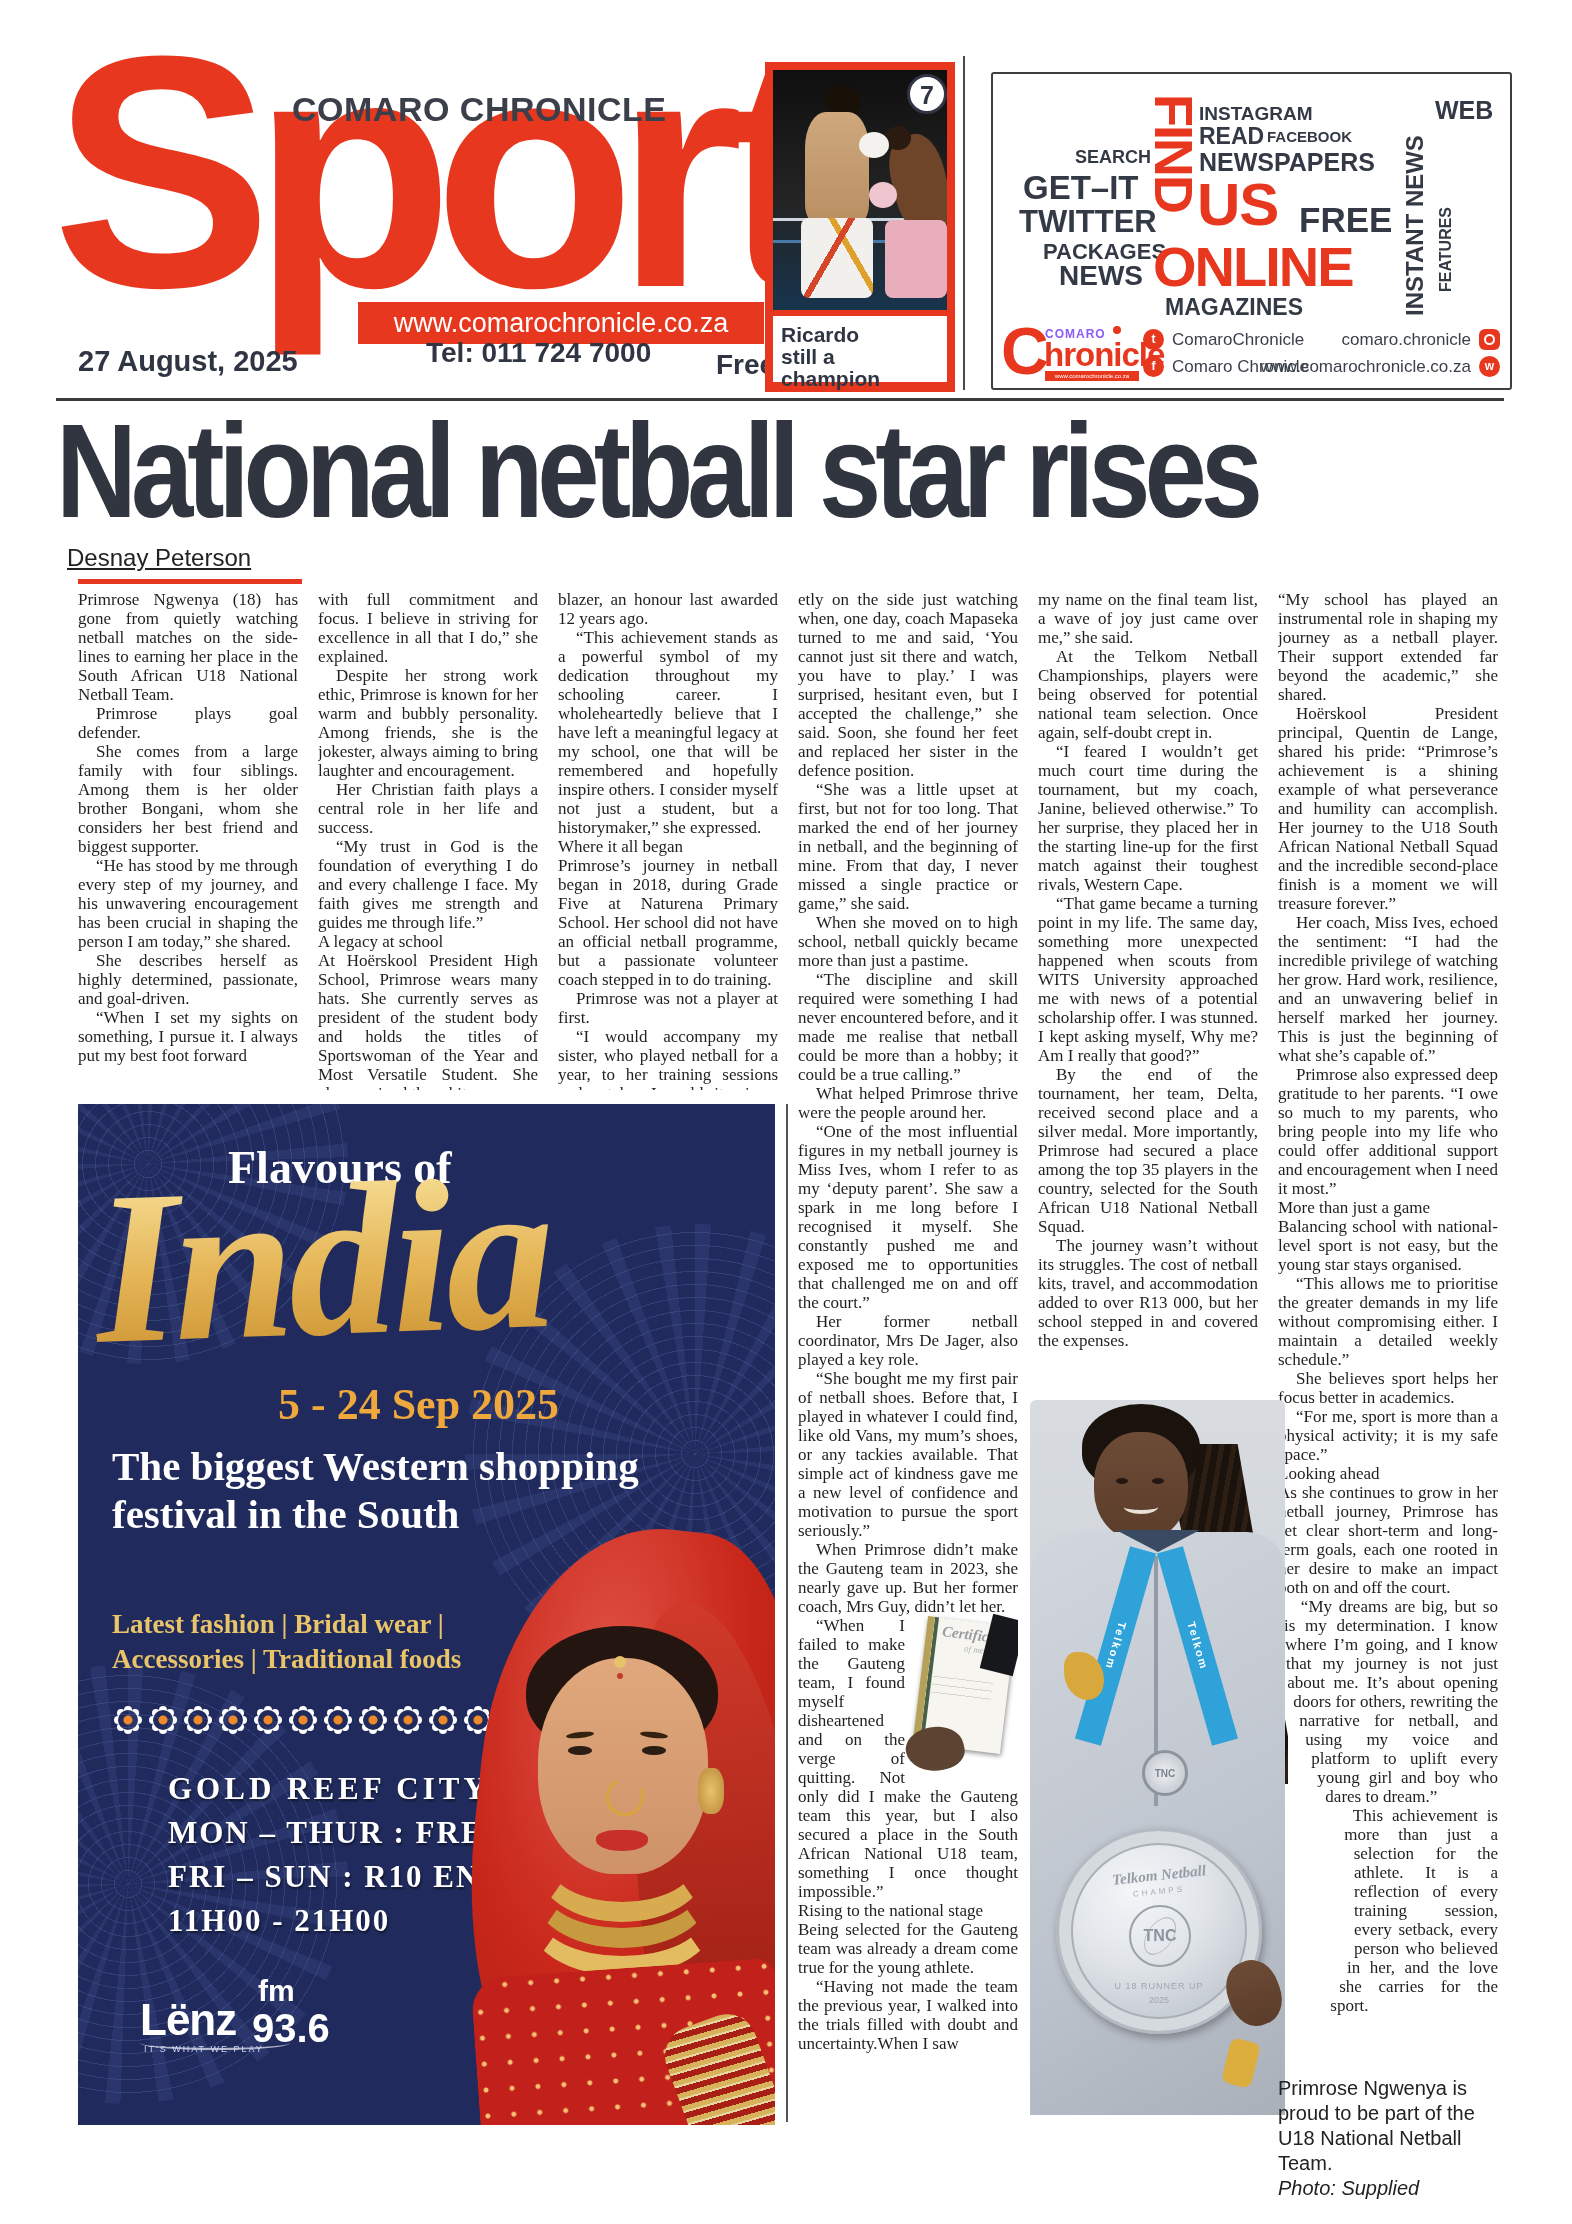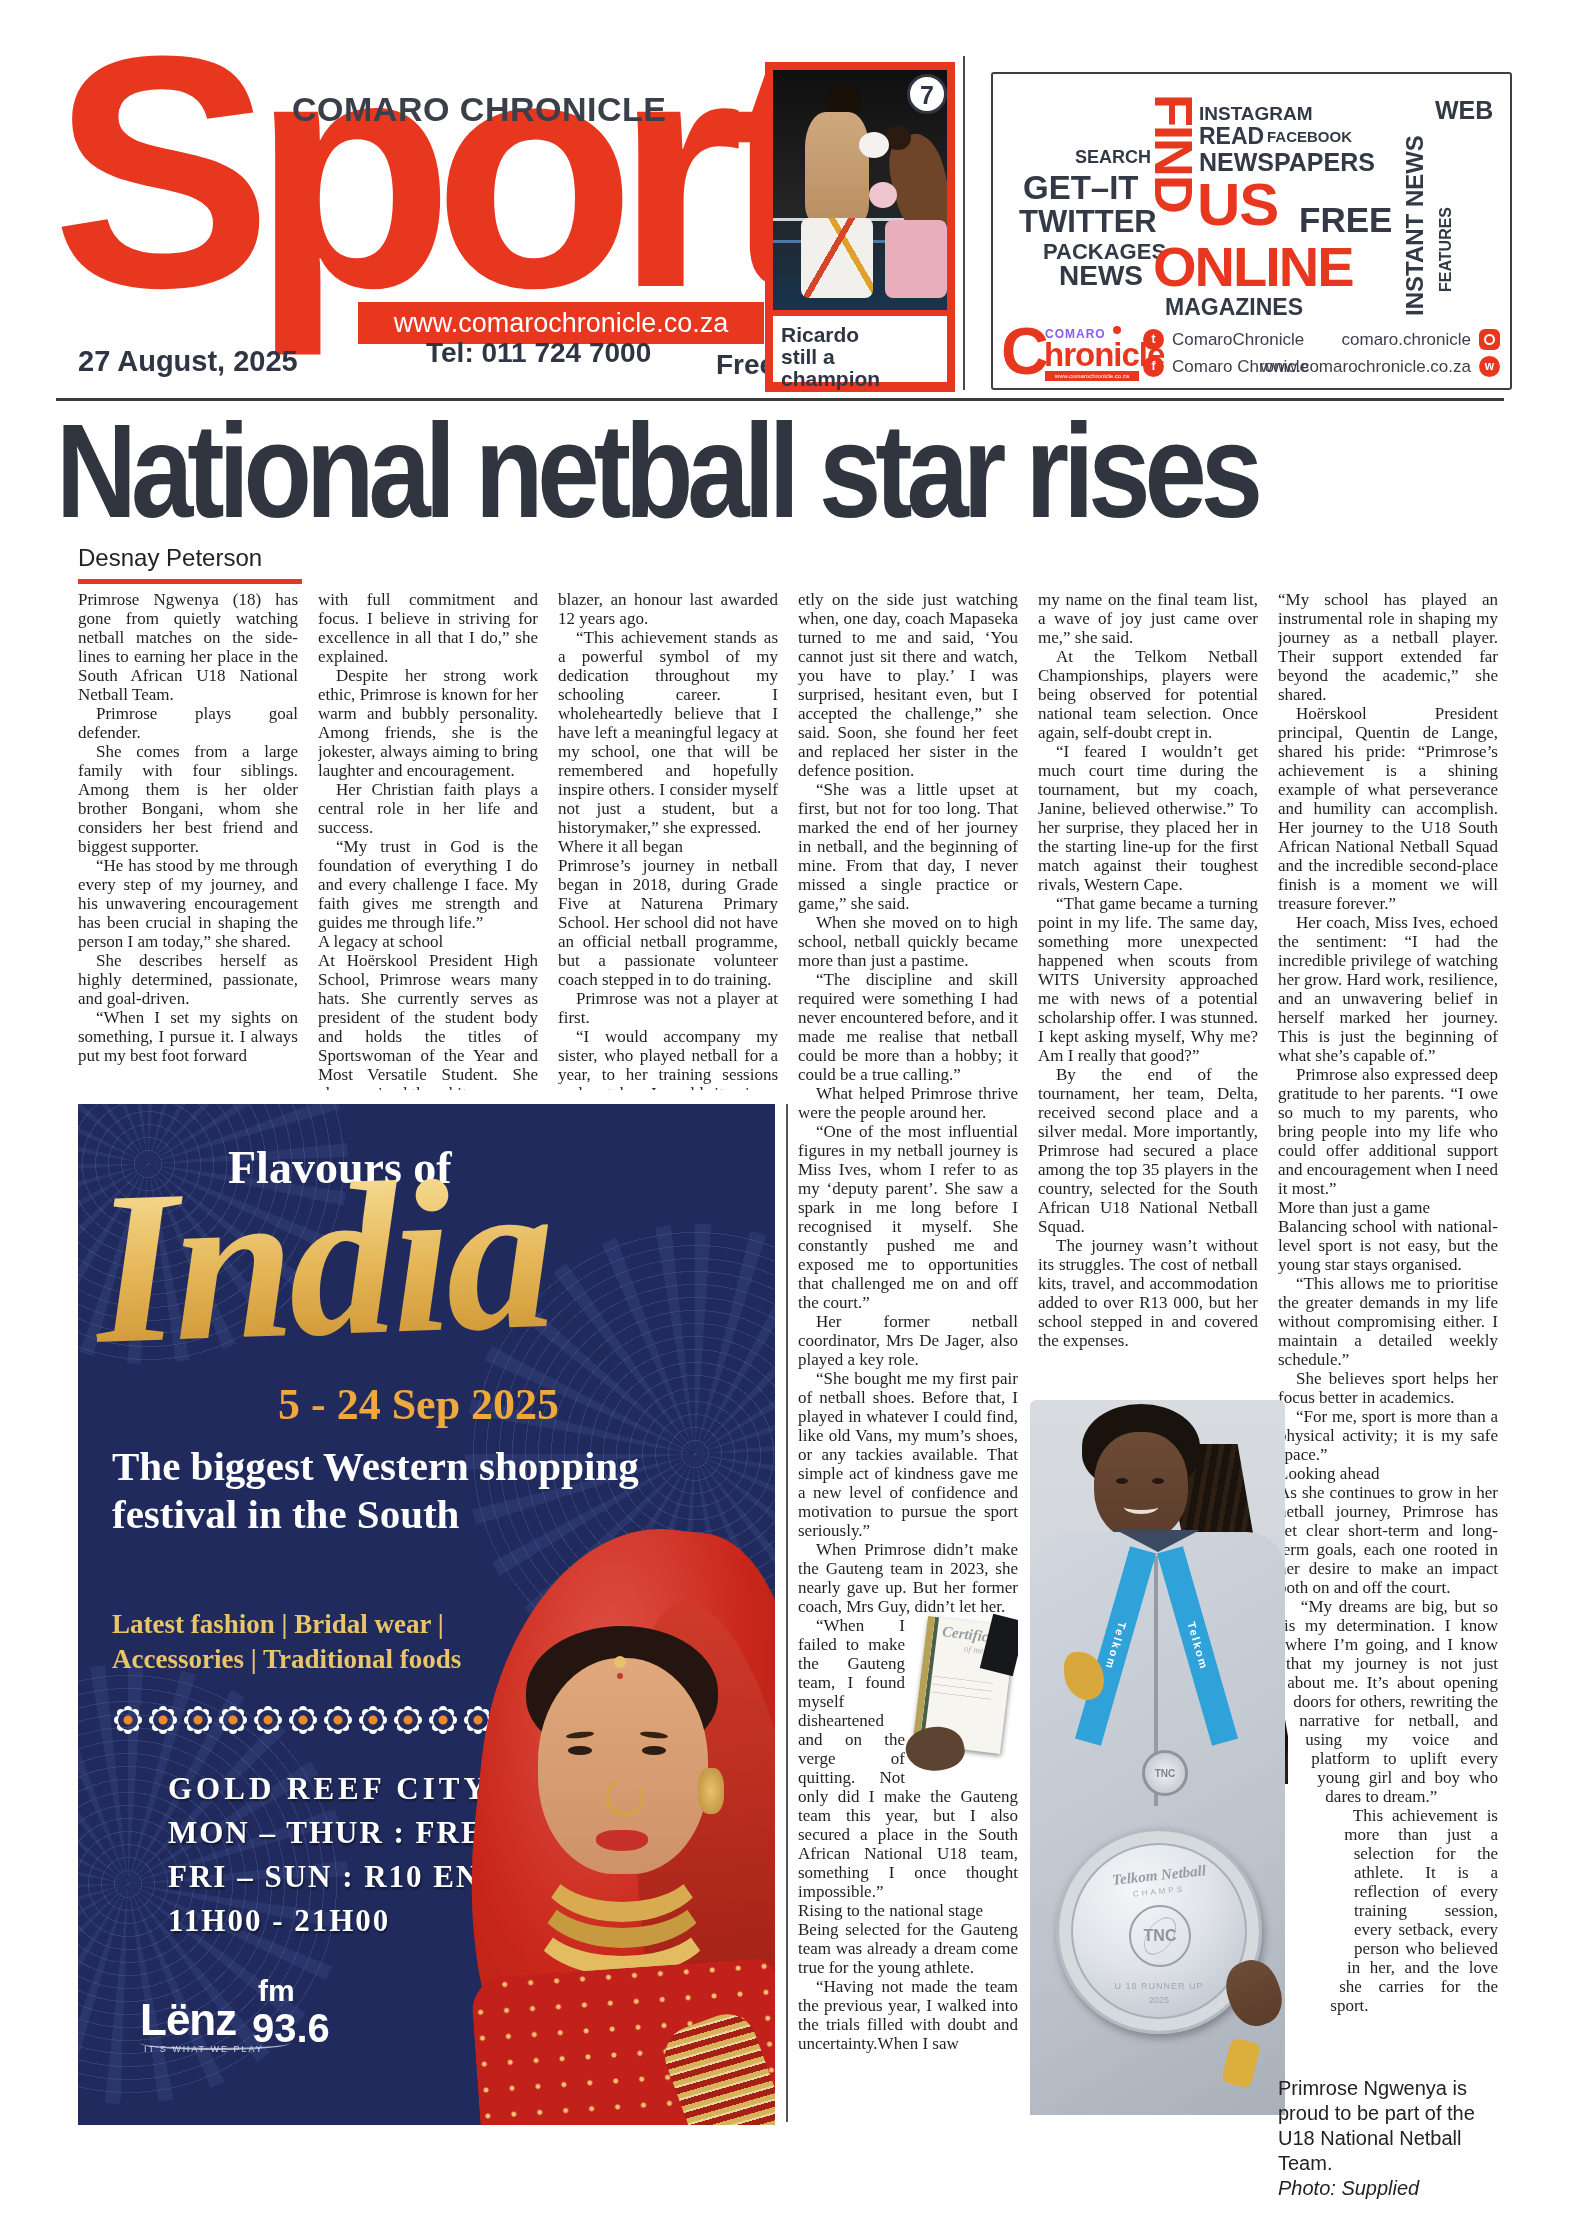--- a/index.html
+++ b/index.html
@@ -79,21 +79,21 @@
   .soc-icon.sq{border-radius:6px;position:relative;}
   .soc-icon.sq::before{content:"";position:absolute;left:5px;top:5px;width:7px;height:7px;border:2px solid #fff;border-radius:50%;}
   #soc-tw{left:150px;top:255px;}
   #soc-fb{left:150px;top:282px;}
   #soc-ig{right:10px;top:255px;}
   #soc-web{right:10px;top:282px;}
 
   
   #headline{position:absolute;left:56px;top:404px;width:1456px;font:800 112px/112px "Liberation Sans",sans-serif;
             color:#30353f;letter-spacing:-6px;white-space:nowrap;transform:scaleY(1.2);transform-origin:left top;}
-  #byline{position:absolute;left:78px;top:545px;font:400 24px/26px "Liberation Sans",sans-serif;color:#222;}
+  #byline{position:absolute;left:67px;top:545px;font:400 24px/26px "Liberation Sans",sans-serif;color:#222;text-decoration:underline;}
   #byline-rule{position:absolute;left:78px;top:579px;width:224px;height:5px;background:#e8371f;}
 
   
   .col{position:absolute;width:220px;font:17px/19px "Liberation Serif",serif;text-align:justify;color:#1f1f1f;overflow:hidden;}
   .col p{margin:0;}
   .b-p{text-indent:18px;}
   .b-first,.b-cont{text-indent:0;}
   .b-sub{font-weight:400;text-indent:0;}
   #col0{left:78px;top:590px;height:500px;}
   #col1{left:318px;top:590px;height:500px;}

